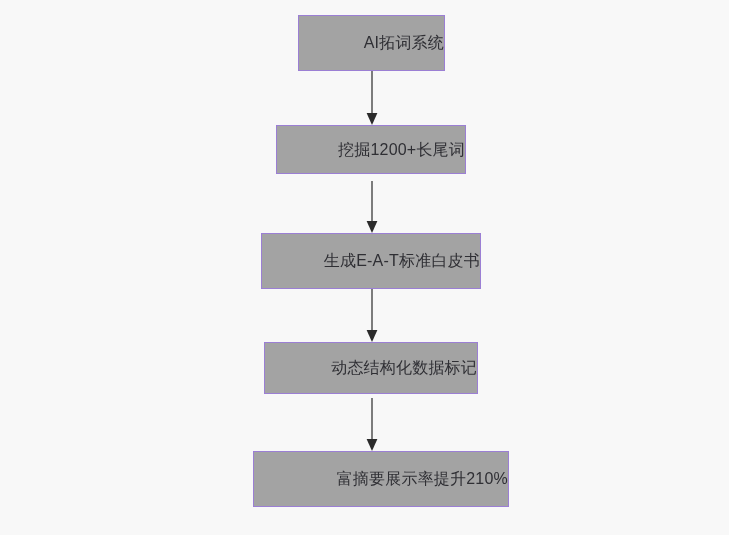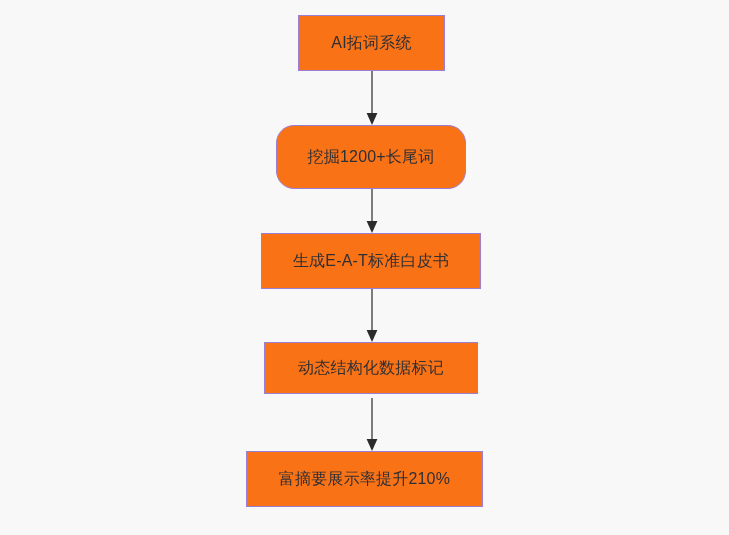--- a/index.html
+++ b/index.html
@@ -17,25 +17,25 @@
   #flowchart-canvas {
     position: relative;
     width: 729px;
     height: 535px;
     background: #f8f8f8;
   }
 
   .node {
     position: absolute;
     box-sizing: border-box;
-    background: #f97316;
+    background: #a3a3a3;
     border: 1.6px solid #9b7fd4;
     display: flex;
     align-items: center;
-    justify-content: center;
+    justify-content: flex-end;
     z-index: 2;
   }
 
   .node-label {
     font-size: 16px;
     line-height: 1.2;
     color: #2f2f34;
     letter-spacing: 0.2px;
     white-space: nowrap;
     text-align: center;
@@ -46,24 +46,24 @@
     z-index: 1;
   }
 
   .connector svg {
     display: block;
     overflow: visible;
   }
 
   
   #node-0 { left: 298px; top: 15px;  width: 147px; height: 56px; }
-  #node-1 { left: 276px; top: 125px; width: 190px; height: 64px; border-radius: 18px; }
+  #node-1 { left: 276px; top: 125px; width: 190px; height: 49px; }
   #node-2 { left: 261px; top: 233px; width: 220px; height: 56px; }
   #node-3 { left: 264px; top: 342px; width: 214px; height: 52px; }
-  #node-4 { left: 246px; top: 451px; width: 237px; height: 56px; }
+  #node-4 { left: 253px; top: 451px; width: 256px; height: 56px; }
 
   
   #edge-0 { left: 361px; top: 71px;  width: 22px; height: 54px; }
   #edge-1 { left: 361px; top: 181px; width: 22px; height: 52px; }
   #edge-2 { left: 361px; top: 289px; width: 22px; height: 53px; }
   #edge-3 { left: 361px; top: 398px; width: 22px; height: 53px; }
 </style>
 </head>
 <body>
 

